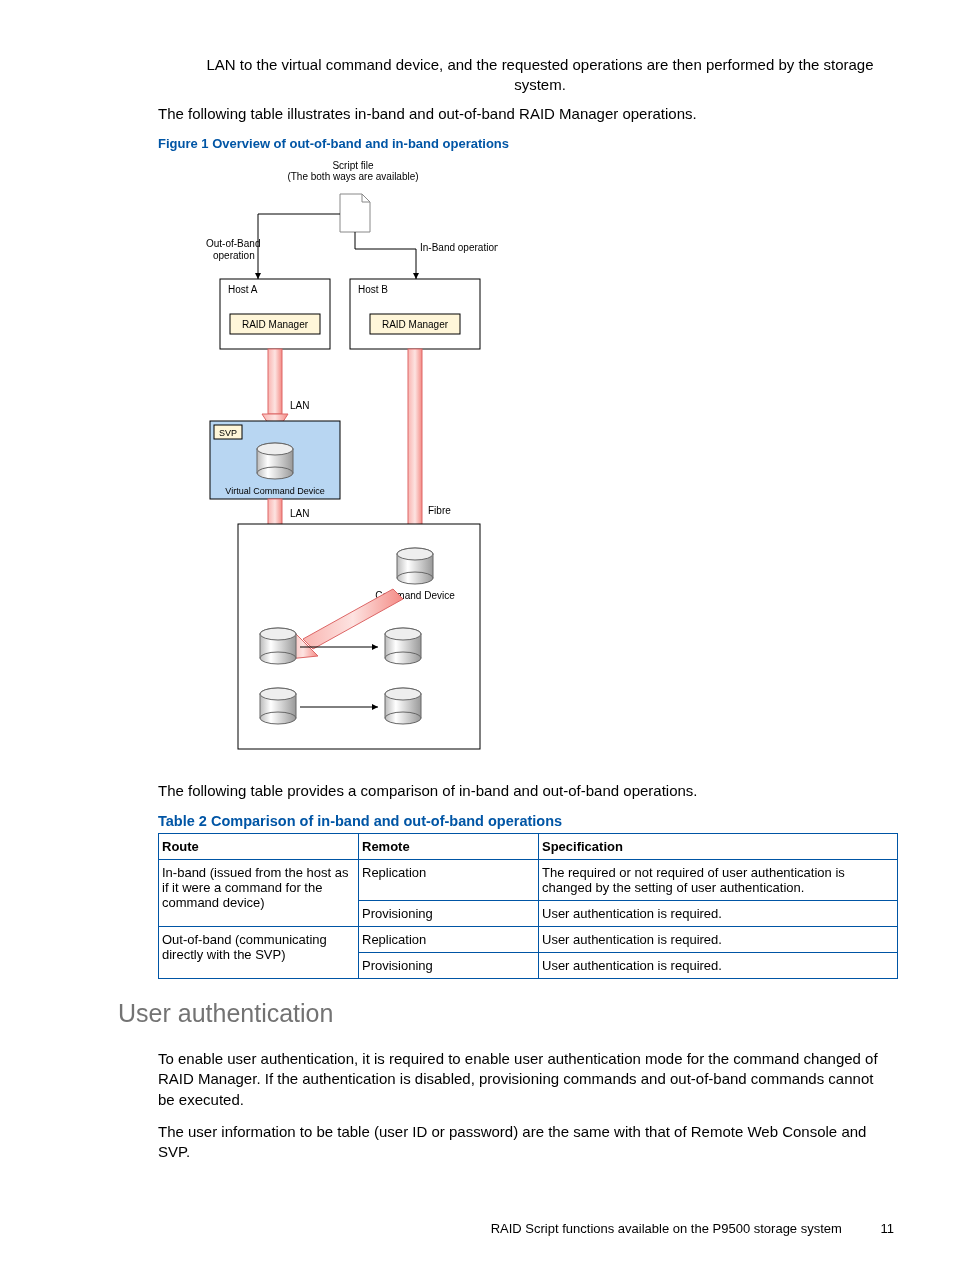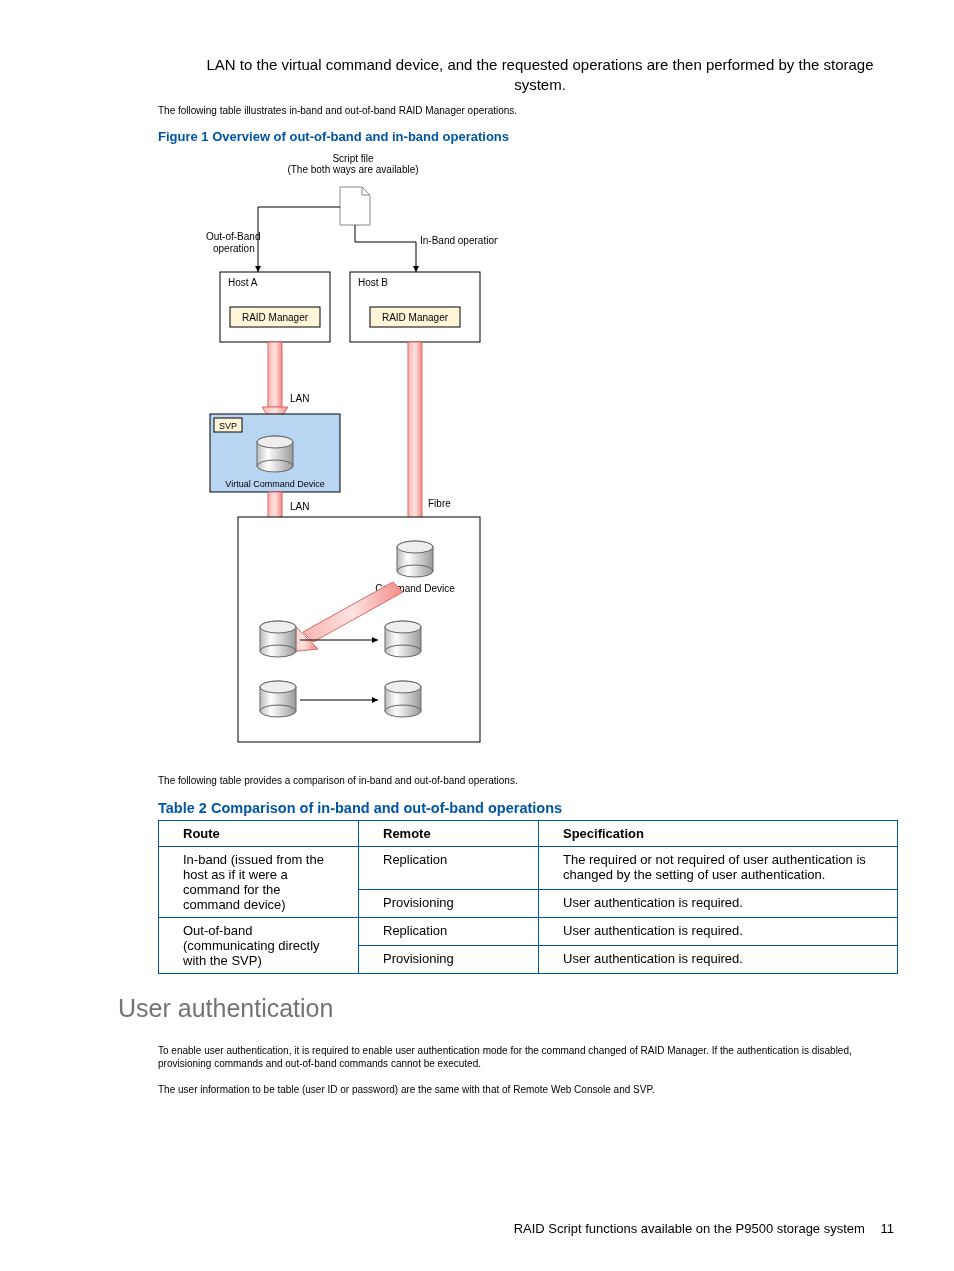--- a/index.html
+++ b/index.html
@@ -6,30 +6,30 @@
   body {
     width: 954px;
     height: 1271px;
     background: #fff;
     font-family: "Arial", "Helvetica", sans-serif;
     color: #000;
     position: relative;
     padding: 55px 60px 40px 118px;
   }
   .p1 { font-size: 15px; line-height: 1.35; margin-left: 68px; margin-bottom: 8px; text-align: center; }
-  .p2 { font-size: 10px; line-height: 1.35; margin-left: 40px; margin-bottom: 12px; }
+  .p2 { font-size: 15px; line-height: 1.35; margin-left: 40px; margin-bottom: 12px; }
   .fig-caption { font-size: 13px; font-weight: bold; color: #0055a5; margin-left: 40px; margin-bottom: 8px; }
   .tbl-caption { font-size: 14.5px; font-weight: bold; color: #0055a5; margin-left: 40px; margin-bottom: 4px; }
   .diagram-wrap { margin-left: 60px; margin-bottom: 18px; }
   table.comp { border-collapse: collapse; width: 740px; margin-left: 40px; margin-bottom: 20px; }
-  table.comp th, table.comp td { border: 1px solid #0055a5; font-size: 13px; text-align: left; vertical-align: top; padding: 5px 24px; }
+  table.comp th, table.comp td { border: 1px solid #0055a5; font-size: 13px; text-align: left; vertical-align: top; padding: 5px 3px; }
   table.comp th { font-weight: bold; }
   h2.section { font-size: 25px; font-weight: normal; color: #737373; margin-left: 0; margin-bottom: 21px; }
   .footer { position: absolute; bottom: 35px; right: 60px; font-size: 13px; }
-  .footer .pg { margin-left: 12px; text-align: center; }
+  .footer .pg { margin-left: 35px; text-align: center; }
   svg text { font-family: Arial, sans-serif; }
 </style>
 </head>
 <body>
 
 <p class="p1">LAN to the virtual command device, and the requested operations are then performed by the storage system.</p>
 <p class="p2">The following table illustrates in-band and out-of-band RAID Manager operations.</p>
 <p class="fig-caption">Figure 1 Overview of out-of-band and in-band operations</p>
 
 <div class="diagram-wrap">

